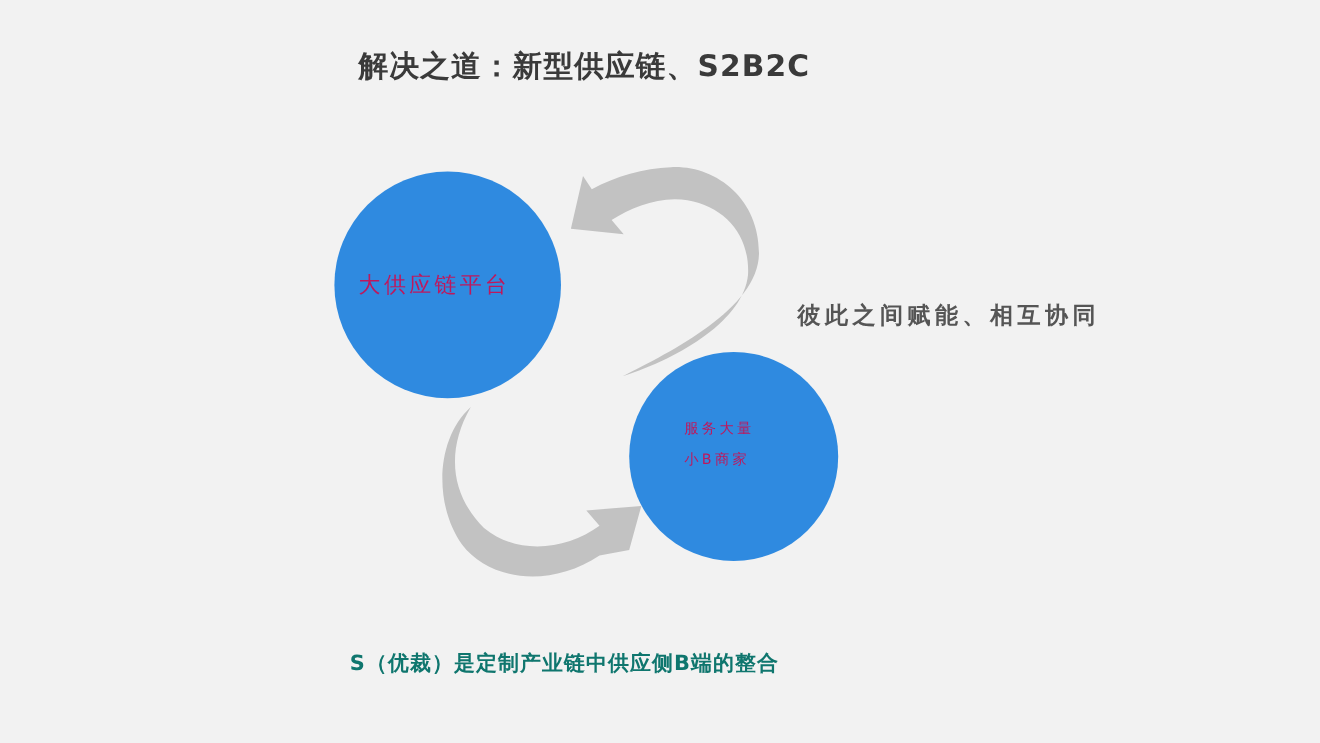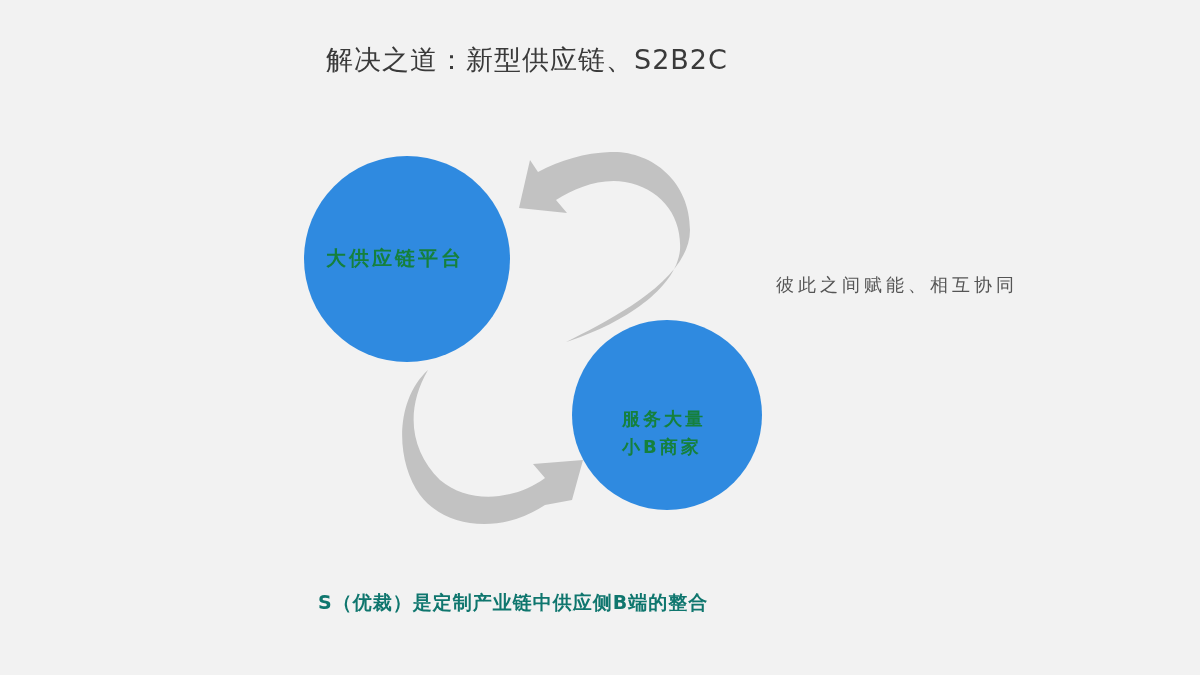--- a/index.html
+++ b/index.html
@@ -4,33 +4,33 @@
 <style>
   html, body { margin:0; padding:0; }
   body {
     width:1200px; height:675px; overflow:hidden;
     background:#f2f2f2;
     font-family:"DejaVu Sans","Liberation Sans",sans-serif;
     position:relative;
   }
   .title {
     position:absolute; left:326px; top:42px;
-    font-size:27px; font-weight:normal; color:#3a3a3a;
+    font-size:27px; font-weight:bold; color:#3a3a3a;
     letter-spacing:1px; white-space:nowrap;
   }
   svg.diagram { position:absolute; left:0; top:0; }
   .circle-label {
-    position:absolute; color:#15803d; font-weight:bold;
+    position:absolute; color:#be185d; font-weight:normal;
     text-align:left; white-space:nowrap; letter-spacing:3px;
   }
   .c1-label { left:326px; top:245px; font-size:20px; }
-  .c2-label { left:622px; top:377px; font-size:18px; line-height:28px;margin-top:28px; }
+  .c2-label { left:622px; top:377px; font-size:13px; line-height:28px; }
   .side-note {
-    position:absolute; left:776px; top:273px;
-    font-size:18px; color:#555555; letter-spacing:4px; white-space:nowrap;
+    position:absolute; left:725px; top:273px;
+    font-size:21px; color:#555555; letter-spacing:4px; white-space:nowrap;font-weight:bold;
   }
   .footer {
     position:absolute; left:318px; top:590px;
     font-size:19px; font-weight:bold; color:#0f766e;
     letter-spacing:1px; white-space:nowrap;
   }
 </style>
 </head>
 <body>
 

